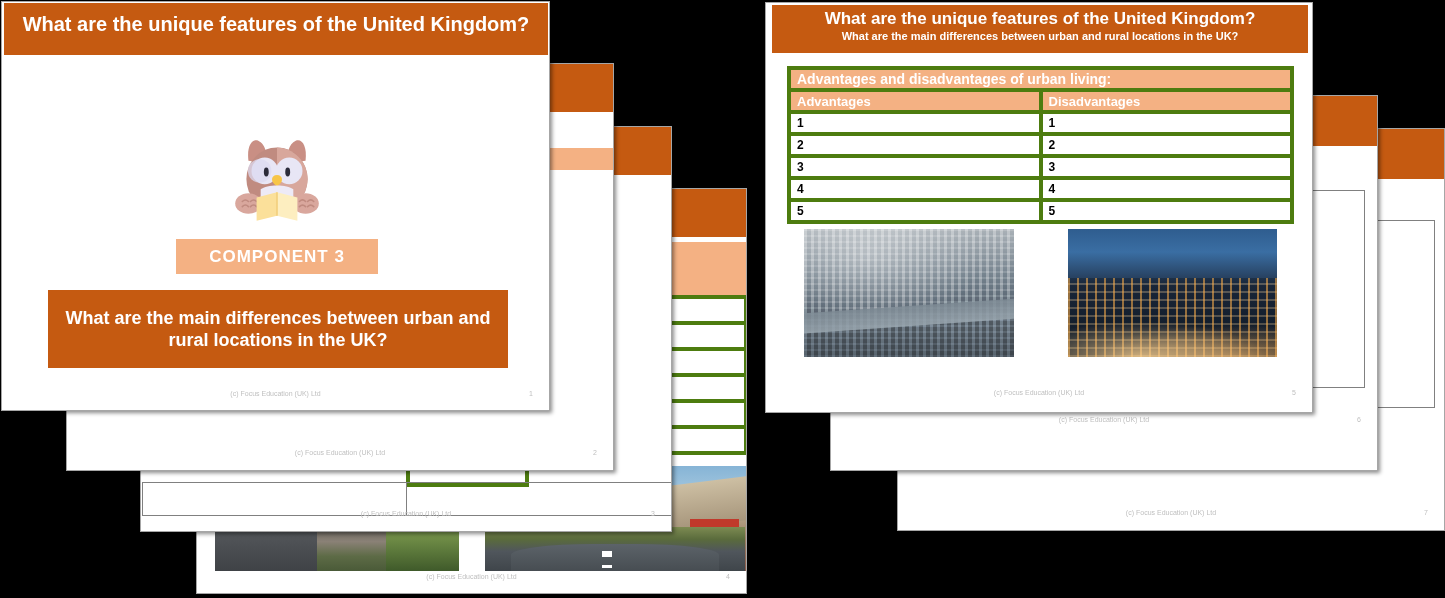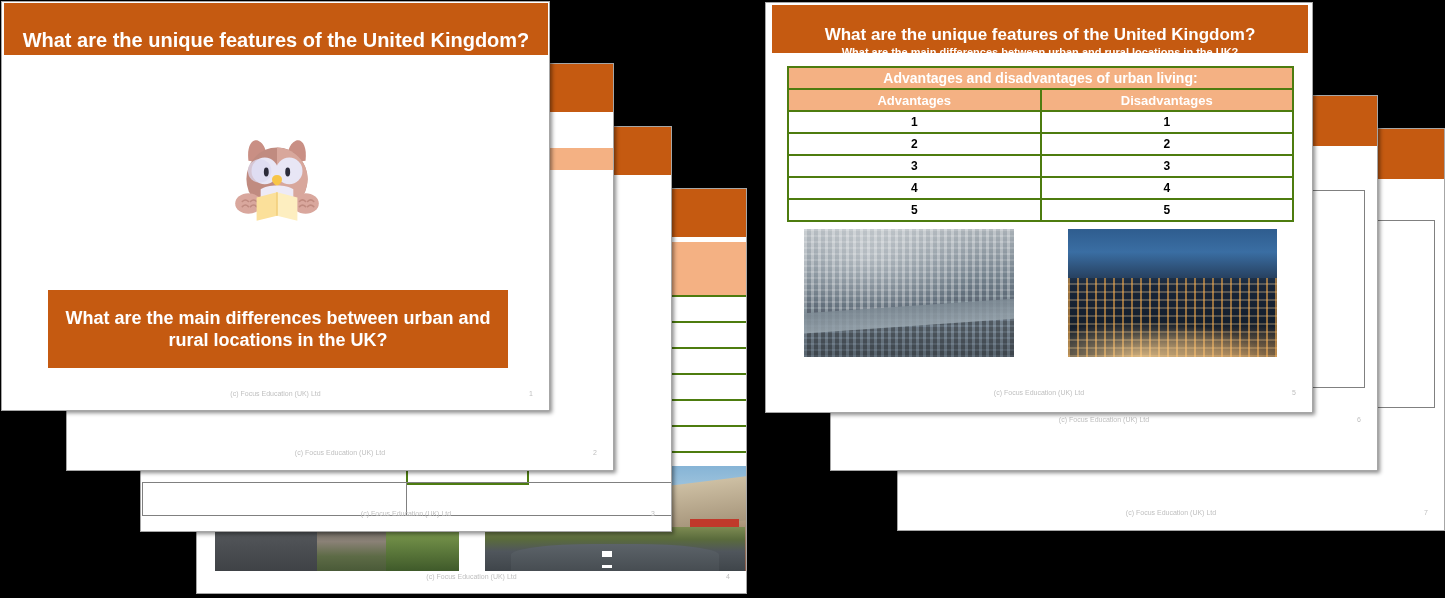--- a/index.html
+++ b/index.html
@@ -4,37 +4,37 @@
 <style>
   html,body{margin:0;padding:0;background:#000;}
   body{width:1445px;height:598px;overflow:hidden;font-family:"Liberation Sans",sans-serif;}
   #stage{position:relative;width:1445px;height:598px;background:#000;}
 
   .slide{position:absolute;background:#fff;border:1px solid #a6a6a6;
          box-shadow:2px 2px 4px rgba(0,0,0,.45);box-sizing:border-box;overflow:hidden;}
 
   
   .hdr{background:#C55A11;color:#fff;text-align:center;box-sizing:border-box;}
-  .hdr .h1{font-weight:bold;line-height:1.05;white-space:nowrap;margin-top:16px;}
+  .hdr .h1{font-weight:bold;line-height:1.05;white-space:nowrap;}
   .hdr .h2{font-weight:bold;line-height:1.05;white-space:nowrap;}
 
   
   .foot{position:absolute;left:0;right:0;color:#bfbfbf;font-size:7px;}
   .foot .c{position:absolute;left:0;right:0;text-align:center;}
   .foot .n{position:absolute;right:16px;}
 
   
   .band-light{background:#F4B183;color:#fff;display:flex;align-items:center;justify-content:center;
               font-weight:bold;letter-spacing:.5px;box-sizing:border-box;}
   .band-dark{background:#C55A11;color:#fff;display:flex;align-items:center;justify-content:center;
              text-align:center;font-weight:bold;line-height:1.25;box-sizing:border-box;padding:4px 10px;}
 
   
   table.t{border-collapse:collapse;table-layout:fixed;width:100%;}
-  table.t td{border:2px solid #4d7c0f;box-sizing:border-box;text-align:center;}
+  table.t td{border:4px solid #4d7c0f;box-sizing:border-box;}
   .th-full{background:#F4B183;color:#fff;font-weight:bold;}
   .th-col{background:#F4B183;color:#fff;font-weight:bold;}
   .cellnum{color:#000;font-weight:bold;}
 
   
   .photo{position:absolute;overflow:hidden;}
   .ph-city-day{background:
       radial-gradient(ellipse at 30% 20%, rgba(255,255,255,.35), transparent 55%),
       linear-gradient(180deg,#b9bfc4 0%,#8f9aa3 35%,#6f7b86 62%,#4c565f 100%);}
   .ph-city-day::before{content:"";position:absolute;inset:0;
@@ -311,20 +311,23 @@
           <path d="M80 79 q3 -3 6 0"></path>
       </g>
 
       <path d="M34 62 C40 57 60 57 66 62 L66 72 L34 72 Z" fill="#edeaf7"></path>
 
       <path d="M50 65 L30 70 L30 93 L50 88 Z" fill="#fbe09a"></path>
       <path d="M50 65 L70 70 L70 93 L50 88 Z" fill="#fdeec0"></path>
       <path d="M50 65 L50 88" stroke="#f2cf7d" stroke-width="1.6"></path>
     </svg>
 
+    <div class="band-light" style="position:absolute;left:174px;top:237px;width:202px;height:35px;font-size:17px;letter-spacing:1px;">
+      <span>COMPONENT 3</span>
+    </div>
 
     <div class="band-dark" style="position:absolute;left:46px;top:288px;width:460px;height:78px;font-size:18px;">
       <span>What are the main differences between urban and rural locations in the UK?</span>
     </div>
 
     <div class="foot" style="top:388px;">
       <span class="c">(c) Focus Education (UK) Ltd</span>
       <span class="n">1</span>
     </div>
   </div>

